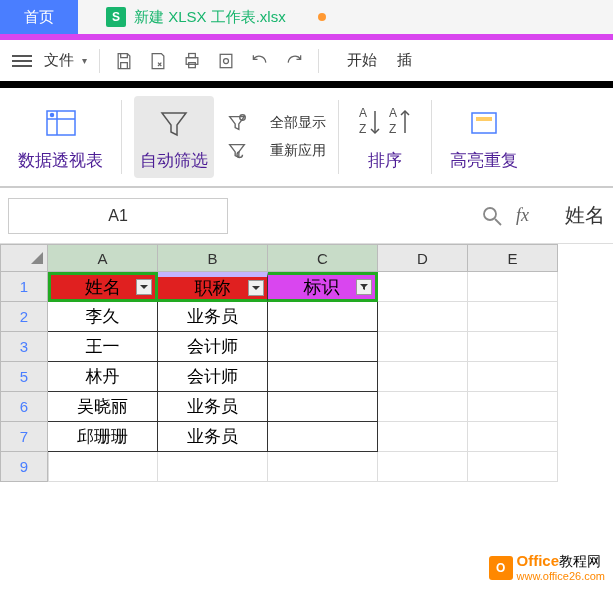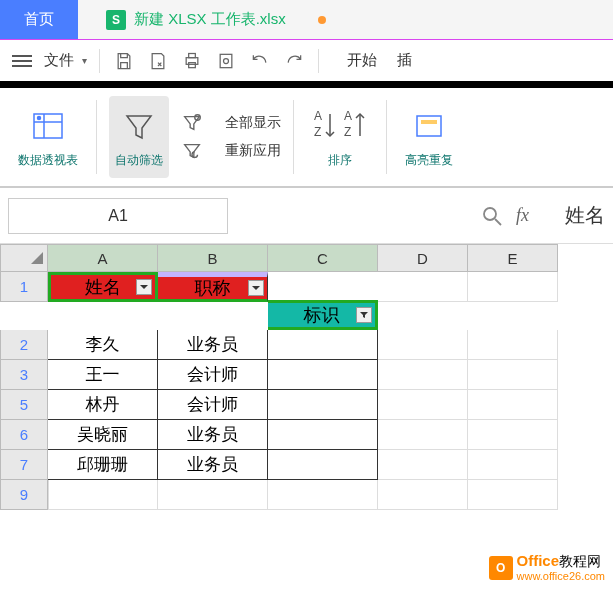--- a/index.html
+++ b/index.html
@@ -1,19 +1,19 @@
 <!DOCTYPE html>
 <html><head>
   <meta charset="utf-8">
   <style>
     * { box-sizing: border-box; margin: 0; padding: 0; }
     body { font-family: "Microsoft YaHei", Arial, sans-serif; font-size: 14px; background: #fff; width: 613px; height: 590px; overflow: hidden; position: relative; }
     
     
-    .tab-bar { display: flex; align-items: center; height: 40px; background: #f5f5f5; border-bottom: 1px solid #d946ef; }
+    .tab-bar { display: flex; align-items: center; height: 40px; background: #f5f5f5; border-bottom: 6px solid #d946ef; }
     .tab-home { background: #4a7eff; color: #fff; padding: 10px 24px; font-size: 15px; height: 100%; display: flex; align-items: center; }
     .tab-file { display: flex; align-items: center; gap: 8px; padding: 0 12px; margin-left: 16px; color: #18b56d; font-size: 15px; }
     .tab-file-icon { width: 20px; height: 20px; background: #18b56d; color: #fff; display: flex; align-items: center; justify-content: center; font-size: 12px; font-weight: bold; border-radius: 2px; }
     .tab-dot { width: 8px; height: 8px; background: #ff9933; border-radius: 50%; margin-left: 20px; }
     
     
     .toolbar-row1 { display: flex; align-items: center; height: 48px; padding: 0 12px; gap: 4px; border-bottom: 7px solid #000000; }
     .menu-icon { width: 20px; display: flex; flex-direction: column; gap: 3px; }
     .menu-icon span { height: 2px; background: #555; display: block; }
     .file-label { font-size: 15px; color: #333; margin: 0 4px 0 8px; }
@@ -21,21 +21,21 @@
     .vbar { width: 1px; height: 24px; background: #ddd; margin: 0 8px; }
     .tb-icon { width: 24px; height: 24px; display: flex; align-items: center; justify-content: center; color: #555; cursor: pointer; }
     .tb-icon svg { width: 20px; height: 20px; stroke: #666; fill: none; stroke-width: 1.5; }
     .tb-group { display: flex; gap: 10px; align-items: center; }
     .menu-text { font-size: 15px; color: #333; margin-left: 16px; }
     
     
     .ribbon { display: flex; align-items: stretch; height: 100px; padding: 8px 12px; gap: 12px; border-bottom: 2px solid #ccc; background: #fff; }
     .rib-group { display: flex; flex-direction: column; align-items: center; justify-content: center; gap: 6px; padding: 0 6px; }
     .rib-group.active { background: #e8e8e8; border-radius: 4px; }
-    .rib-label { font-size: 12px; color: #0f766e; }
+    .rib-label { font-size: 17px; color: #4c1d95; }
     .rib-icon { width: 40px; height: 40px; display: flex; align-items: center; justify-content: center; }
     .rib-icon svg { width: 36px; height: 36px; stroke: #4a7eff; fill: none; stroke-width: 1.5; }
     .rib-col { display: flex; flex-direction: column; gap: 6px; justify-content: center; }
     .rib-row { display: flex; align-items: center; gap: 22px; font-size: 14px; color: #333; }
     .rib-row svg { width: 22px; height: 22px; stroke: #666; fill: none; stroke-width: 1.5; }
     .rib-sep { width: 1px; background: #ddd; margin: 4px 0; }
     .sort-icons { display: flex; gap: 4px; }
     .sort-icons svg { width: 26px; height: 40px; stroke: #555; fill: none; stroke-width: 1.5; }
     
     
@@ -54,21 +54,21 @@
     .col-h { width: 110px; height: 28px; background: #e8e8e8; border: 1px solid #bbb; border-left: none; display: flex; align-items: center; justify-content: center; font-size: 15px; color: #333; }
     .col-h.sel { background: #c8dcc8; }
     .col-h:nth-child(5), .col-h:nth-child(6) { width: 90px; }
     
     .row { display: flex; }
     .row-h { width: 48px; height: 30px; background: #e8e8e8; border: 1px solid #bbb; border-top: none; display: flex; align-items: center; justify-content: center; font-size: 15px; color: #4a7eff; }
     .cell { width: 110px; height: 30px; border-right: 1px solid #333; border-bottom: 1px solid #333; display: flex; align-items: center; justify-content: center; font-size: 17px; color: #000; position: relative; }
     .cell.nb { border-right: 1px solid #ddd; border-bottom: 1px solid #ddd; }
     .cell.nb-narrow { width: 90px; border-right: 1px solid #ddd; border-bottom: 1px solid #ddd; }
     .hdr-cell { background: #e02020; color: #000; font-size: 18px; }
-    .hdr-cell.mark { background: #14b8a6; margin-top: 28px; }
+    .hdr-cell.mark { background: #d946ef; }
     .filter-btn { position: absolute; right: 3px; top: 50%; transform: translateY(-50%); width: 16px; height: 16px; background: #f0f0f0; border: 1px solid #999; display: flex; align-items: center; justify-content: center; }
     .filter-btn svg { width: 10px; height: 10px; fill: #333; }
     .sel-border { border: 3px solid #22aa22 !important; }
     .row1 .cell:first-of-type { border-left: 1px solid #333; }
     .data-row .cell:first-of-type { border-left: 1px solid #333; }
     
     
     .watermark { position: absolute; bottom: 8px; right: 8px; display: flex; align-items: center; gap: 4px; }
     .wm-logo { width: 24px; height: 24px; background: #ff8800; border-radius: 3px; display: flex; align-items: center; justify-content: center; color: #fff; font-weight: bold; font-size: 12px; }
     .wm-text { display: flex; flex-direction: column; line-height: 1.1; }

